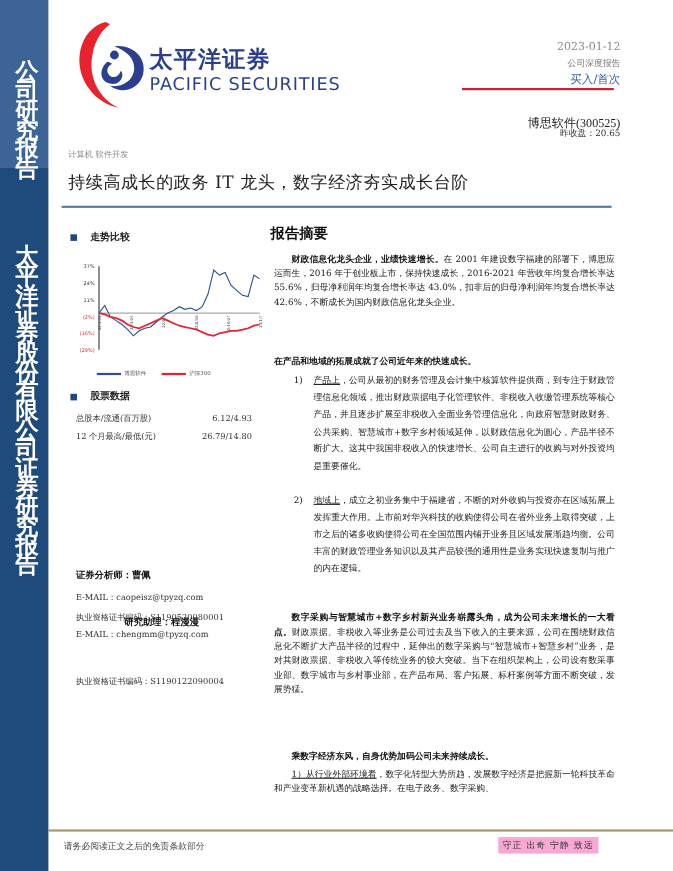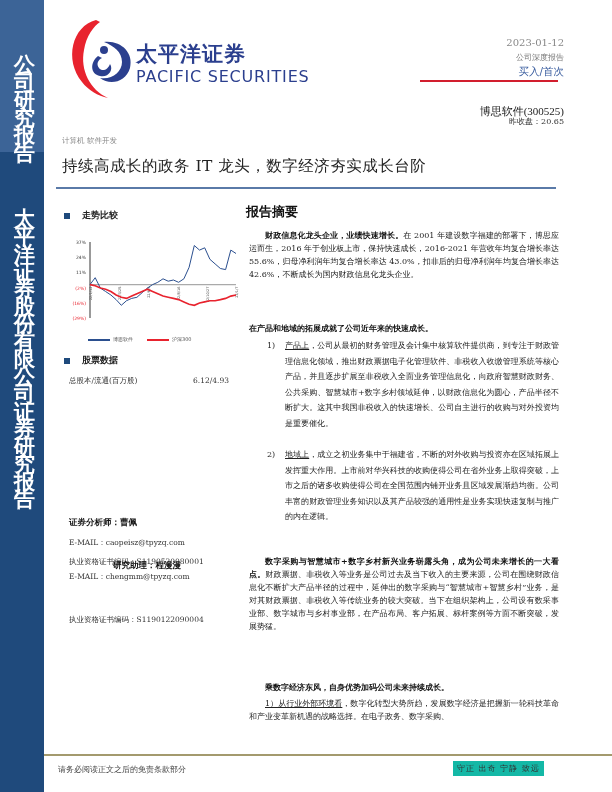--- a/index.html
+++ b/index.html
@@ -3,21 +3,21 @@
 <meta charset="utf-8">
 <style>
   * { margin: 0; padding: 0; box-sizing: border-box; }
   html, body { width: 612px; height: 792px; background: #ffffff; overflow: hidden; }
   body { position: relative; font-family: "DejaVu Serif", "Liberation Serif", serif; color: #222; }
 
   .sidebar-top { position: absolute; left: 0; top: 0; width: 44px; height: 152px; background: #3c6497; }
   .sidebar-bottom { position: absolute; left: 0; top: 152px; width: 44px; height: 640px; background: #1f4a7c; }
   .vtext { position: absolute; left: 0; width: 24px; color: #fff; font-family: "DejaVu Sans", sans-serif; font-weight: bold; font-size: 21px; line-height: 17.5px; text-align: center; word-break: break-all; }
   .vtext.top { top: 57px; padding: 0 14px; }
-  .vtext.bottom { top: 211px; padding: 0 14px; text-align: right; }
+  .vtext.bottom { top: 225px; padding: 0 14px; text-align: right; }
 
   .logo { position: absolute; left: 64px; top: 12px; width: 200px; height: 90px; }
   .logo-cn { position: absolute; left: 136px; top: 40px; font-family: "DejaVu Sans", sans-serif; font-weight: bold; font-size: 21px; color: #2b3f8e; letter-spacing: 1px; }
   .logo-en { position: absolute; left: 136px; top: 67px; font-family: "DejaVu Sans", sans-serif; font-size: 16px; color: #2b3f8e; letter-spacing: 0.8px; }
 
   .hdr-date { position: absolute; right: 48px; top: 37px; font-size: 10px; color: #888; }
   .hdr-type { position: absolute; right: 48px; top: 52px; font-family: "DejaVu Sans", sans-serif; font-size: 8px; color: #777; }
   .hdr-rating { position: absolute; right: 48px; top: 65px; font-family: "DejaVu Sans", sans-serif; font-size: 10.5px; color: #3c5fa0; }
   .hdr-redline { position: absolute; left: 420px; top: 80px; width: 138px; height: 2px; background: #d21e2e; }
   .hdr-stock { position: absolute; right: 48px; top: 92px; font-family: Liberation Serif, serif; font-size: 11px; color: #222; margin-top: 12px; }
@@ -44,21 +44,21 @@
   .body-text { position: absolute; left: 249px; width: 310px; font-size: 8px; line-height: 13px; color: #222; text-align: justify; }
   .body-text b { font-weight: bold; color: #111; }
   .indent { text-indent: 2em; }
   .list-item { position: absolute; left: 249px; width: 310px; font-size: 8px; line-height: 15.5px; color: #222; }
   .list-item .num { position: absolute; left: 18px; }
   .list-item .txt { margin-left: 36px; display: block; text-align: justify; }
   .u { text-decoration: underline; }
 
   .footer-rule { position: absolute; left: 44px; top: 754px; width: 568px; height: 2px; background: #a39a6e; }
   .footer-left { position: absolute; left: 58px; top: 764px; font-size: 8px; color: #444; }
-  .footer-right { position: absolute; left: 453px; top: 761px; font-size: 8px; color: #333; background: #14b8a6; padding: 2px 4px; letter-spacing: 1px; }
+  .footer-right { position: absolute; left: 453px; top: 761px; font-size: 8px; color: #333; background: #f9a8d4; padding: 2px 4px; letter-spacing: 1px; }
 </style>
 </head>
 <body>
 
 <div class="sidebar-top"></div>
 <div class="sidebar-bottom"></div>
 <div class="vtext top">公司研究报告</div>
 <div class="vtext bottom">太平洋证券股份有限公司证券研究报告</div>
 
 <svg class="logo" viewBox="0 0 200 90">
@@ -108,20 +108,24 @@
 </div>
 
 <div class="sec-head" style="top:354px;">
   <span class="sq"></span><span>股票数据</span>
 </div>
 <div class="stock-table">
   <div class="row">
       <span>总股本/流通(百万股)</span>
       <span>6.12/4.93</span>
     </div>
+  <div class="row">
+      <span>12 个月最高/最低(元)</span>
+      <span>26.79/14.80</span>
+    </div>
 </div>
 
 <div class="analyst bold" style="top:517px;">证券分析师：曹佩</div>
 <div class="analyst" style="top:538px;">E-MAIL：caopeisz@tpyzq.com</div>
 <div class="analyst" style="top:557px;">执业资格证书编码：S1190520080001</div>
 <div class="analyst bold" style="top:560px;margin-left:44px;">研究助理：程漫漫</div>
 <div class="analyst" style="top:572px;">E-MAIL：chengmm@tpyzq.com</div>
 <div class="analyst" style="top:615px;">执业资格证书编码：S1190122090004</div>
 
 <div class="summary-title">报告摘要</div>

